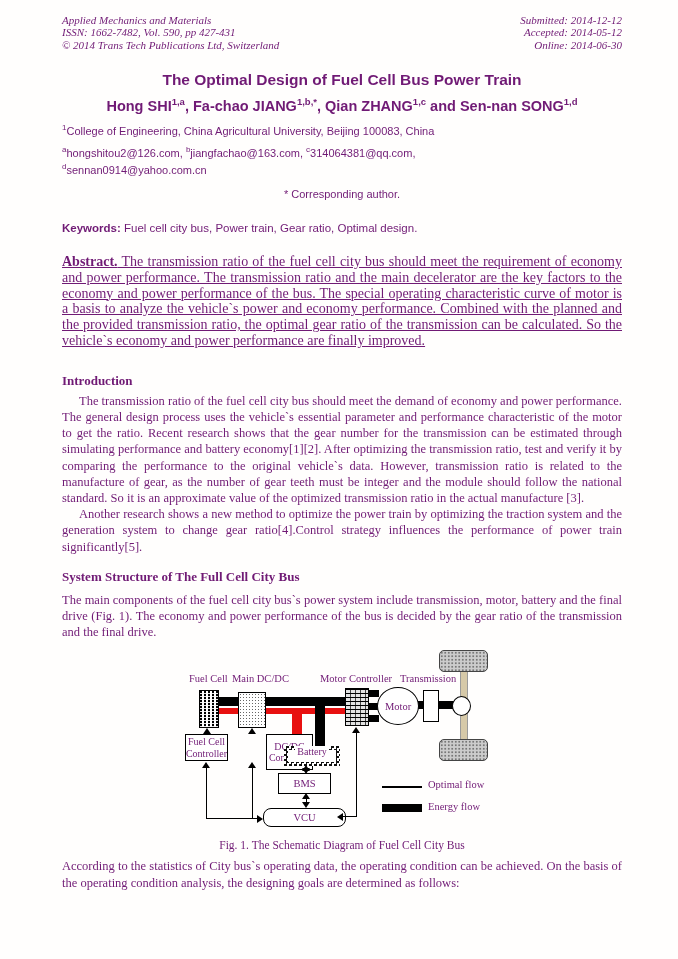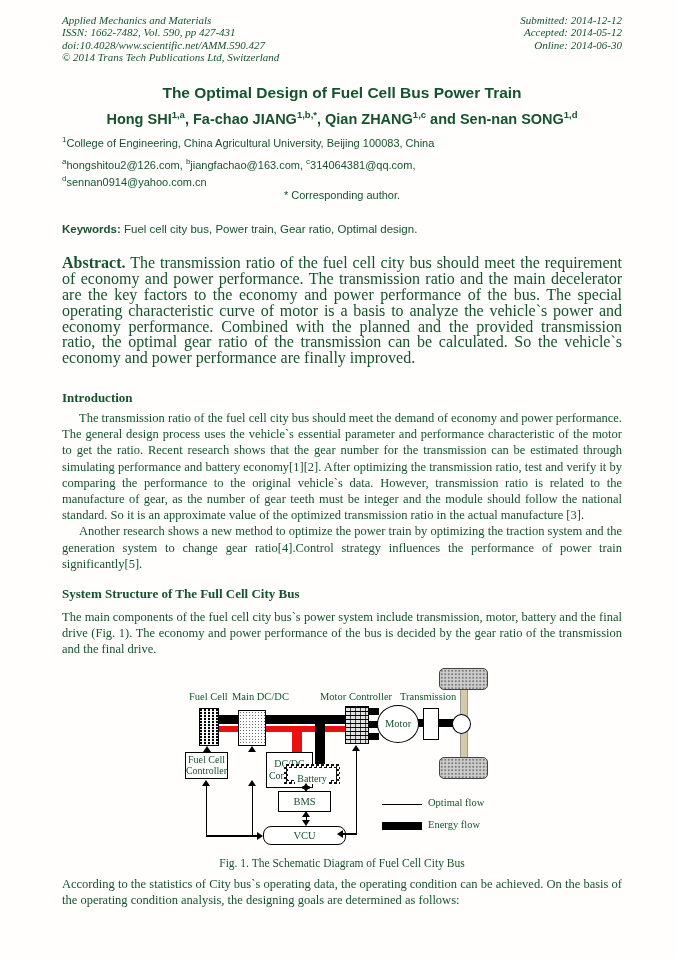--- a/index.html
+++ b/index.html
@@ -4,37 +4,37 @@
 <style>
   html,body{margin:0;padding:0;background:#ffffff;}
   .page{
     position:relative;
     width:678px;height:959px;
     margin:0 auto;
     box-sizing:border-box;
     padding:14px 56px 4px 62px;
     background:#fffefd;
     font-family:"Liberation Serif",serif;
-    color:#14532d;
+    color:#701a75;
     overflow:hidden;
   }
   
   .jheader{display:flex;justify-content:space-between;font-style:italic;font-size:11px;line-height:12.4px;}
   .jh-right{text-align:right;}
   
   .title{margin-top:20px;text-align:center;font-family:"Liberation Sans",sans-serif;font-weight:bold;font-size:15.5px;}
   .authors{margin-top:7px;text-align:center;font-family:"Liberation Sans",sans-serif;font-size:14.5px;font-weight:bold;}
   .authors sup{font-size:9.5px;}
   .affil{margin-top:9px;font-family:"Liberation Sans",sans-serif;font-size:11px;}
   .affil sup,.emails sup{font-size:8px;}
   .emails{margin-top:6px;font-family:"Liberation Sans",sans-serif;font-size:11px;line-height:14.5px;}
-  .corr{margin-top:0;text-align:center;font-family:"Liberation Sans",sans-serif;font-size:11px;}
+  .corr{margin-top:11px;text-align:center;font-family:"Liberation Sans",sans-serif;font-size:11px;}
   .keywords{margin-top:22px;font-family:"Liberation Sans",sans-serif;font-size:11.5px;}
   .keywords b{font-weight:bold;}
-  .abstract{margin:20px 0 0 0;font-size:16px;line-height:15.8px;text-align:justify;}
+  .abstract{margin:20px 0 0 0;font-size:14px;line-height:15.8px;text-align:justify;text-decoration:underline;}
   .abstract b{font-weight:bold;}
   .h-sec{margin:24px 0 0 0;font-size:13px;font-weight:bold;}
   .h-sec2{margin:14px 0 0 0;font-size:13px;font-weight:bold;}
   p.body{margin:5px 0 0 0;font-size:12.5px;line-height:16.2px;text-align:justify;}
   p.indent{text-indent:17px;margin-top:4px;}
   p.noindent{text-indent:0;margin-top:7px;}
   
   .fig{position:relative;height:186px;margin-top:6px;font-size:10.5px;}
   .fig .abs{position:absolute;}
   .flabel{position:absolute;white-space:nowrap;font-size:10.5px;}
@@ -64,42 +64,41 @@
   .busblack{background:#000;}
   .busred{background:#e81010;}
   .wbox{position:absolute;box-sizing:border-box;border:1.5px solid #000;background:#fff;
         display:flex;align-items:center;justify-content:center;text-align:center;}
   .wbox .two{line-height:11.5px;font-size:10px;}
   .circle{position:absolute;box-sizing:border-box;border:1.5px solid #000;border-radius:50%;background:#fff;
           display:flex;align-items:center;justify-content:center;}
   .checker{position:absolute;box-sizing:border-box;
     background:repeating-conic-gradient(#111 0% 25%, #fff 0% 50%);
     background-size:5px 5px;
-    display:flex;align-items:flex-end;justify-content:center;}
+    display:flex;align-items:flex-start;justify-content:center;}
   .checker .core{position:absolute;inset:4px;background:#fff;}
   .checker .lbl{position:relative;background:#fff;padding:0 2px;font-size:10px;}
   .sline{position:absolute;background:#000;}
   .tri{position:absolute;width:0;height:0;}
   .tri-up{border-left:4px solid transparent;border-right:4px solid transparent;border-bottom:6px solid #000;}
   .tri-down{border-left:4px solid transparent;border-right:4px solid transparent;border-top:6px solid #000;}
   .tri-right{border-top:4px solid transparent;border-bottom:4px solid transparent;border-left:6px solid #000;}
   .tri-left{border-top:4px solid transparent;border-bottom:4px solid transparent;border-right:6px solid #000;}
   .caption{margin-top:7px;text-align:center;font-size:11.5px;}
   .closing{margin-top:9px;}
 </style>
 </head>
 <body>
 
 <div class="page">
 
   <div class="jheader">
     <div class="jh-left">
       <div>Applied Mechanics and Materials</div>
       <div>ISSN: 1662-7482, Vol. 590, pp 427-431</div>
-      <div>doi:10.4028/www.scientific.net/AMM.590.427</div>
       <div>© 2014 Trans Tech Publications Ltd, Switzerland</div>
     </div>
     <div class="jh-right">
       <div>Submitted: 2014-12-12</div>
       <div>Accepted: 2014-05-12</div>
       <div>Online: 2014-06-30</div>
     </div>
   </div>
 
   <div class="title">The Optimal Design of Fuel Cell Bus Power Train</div>

